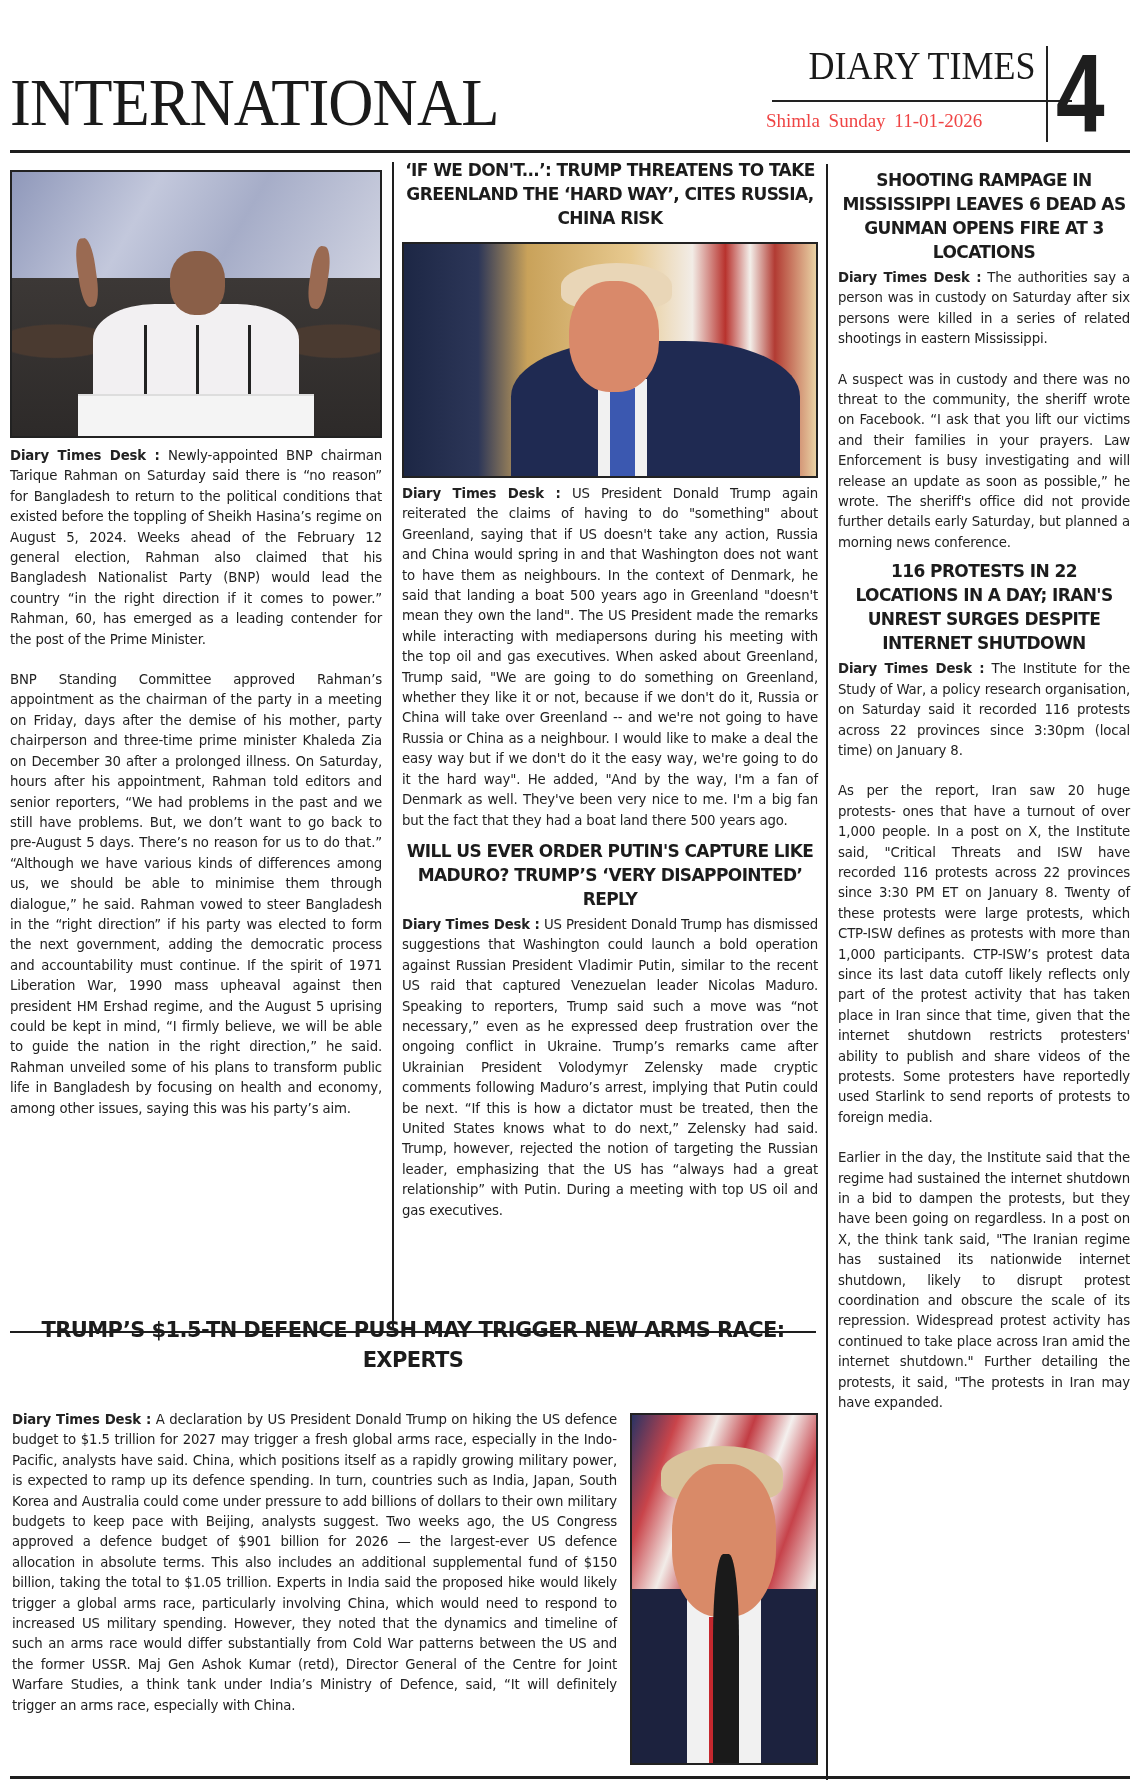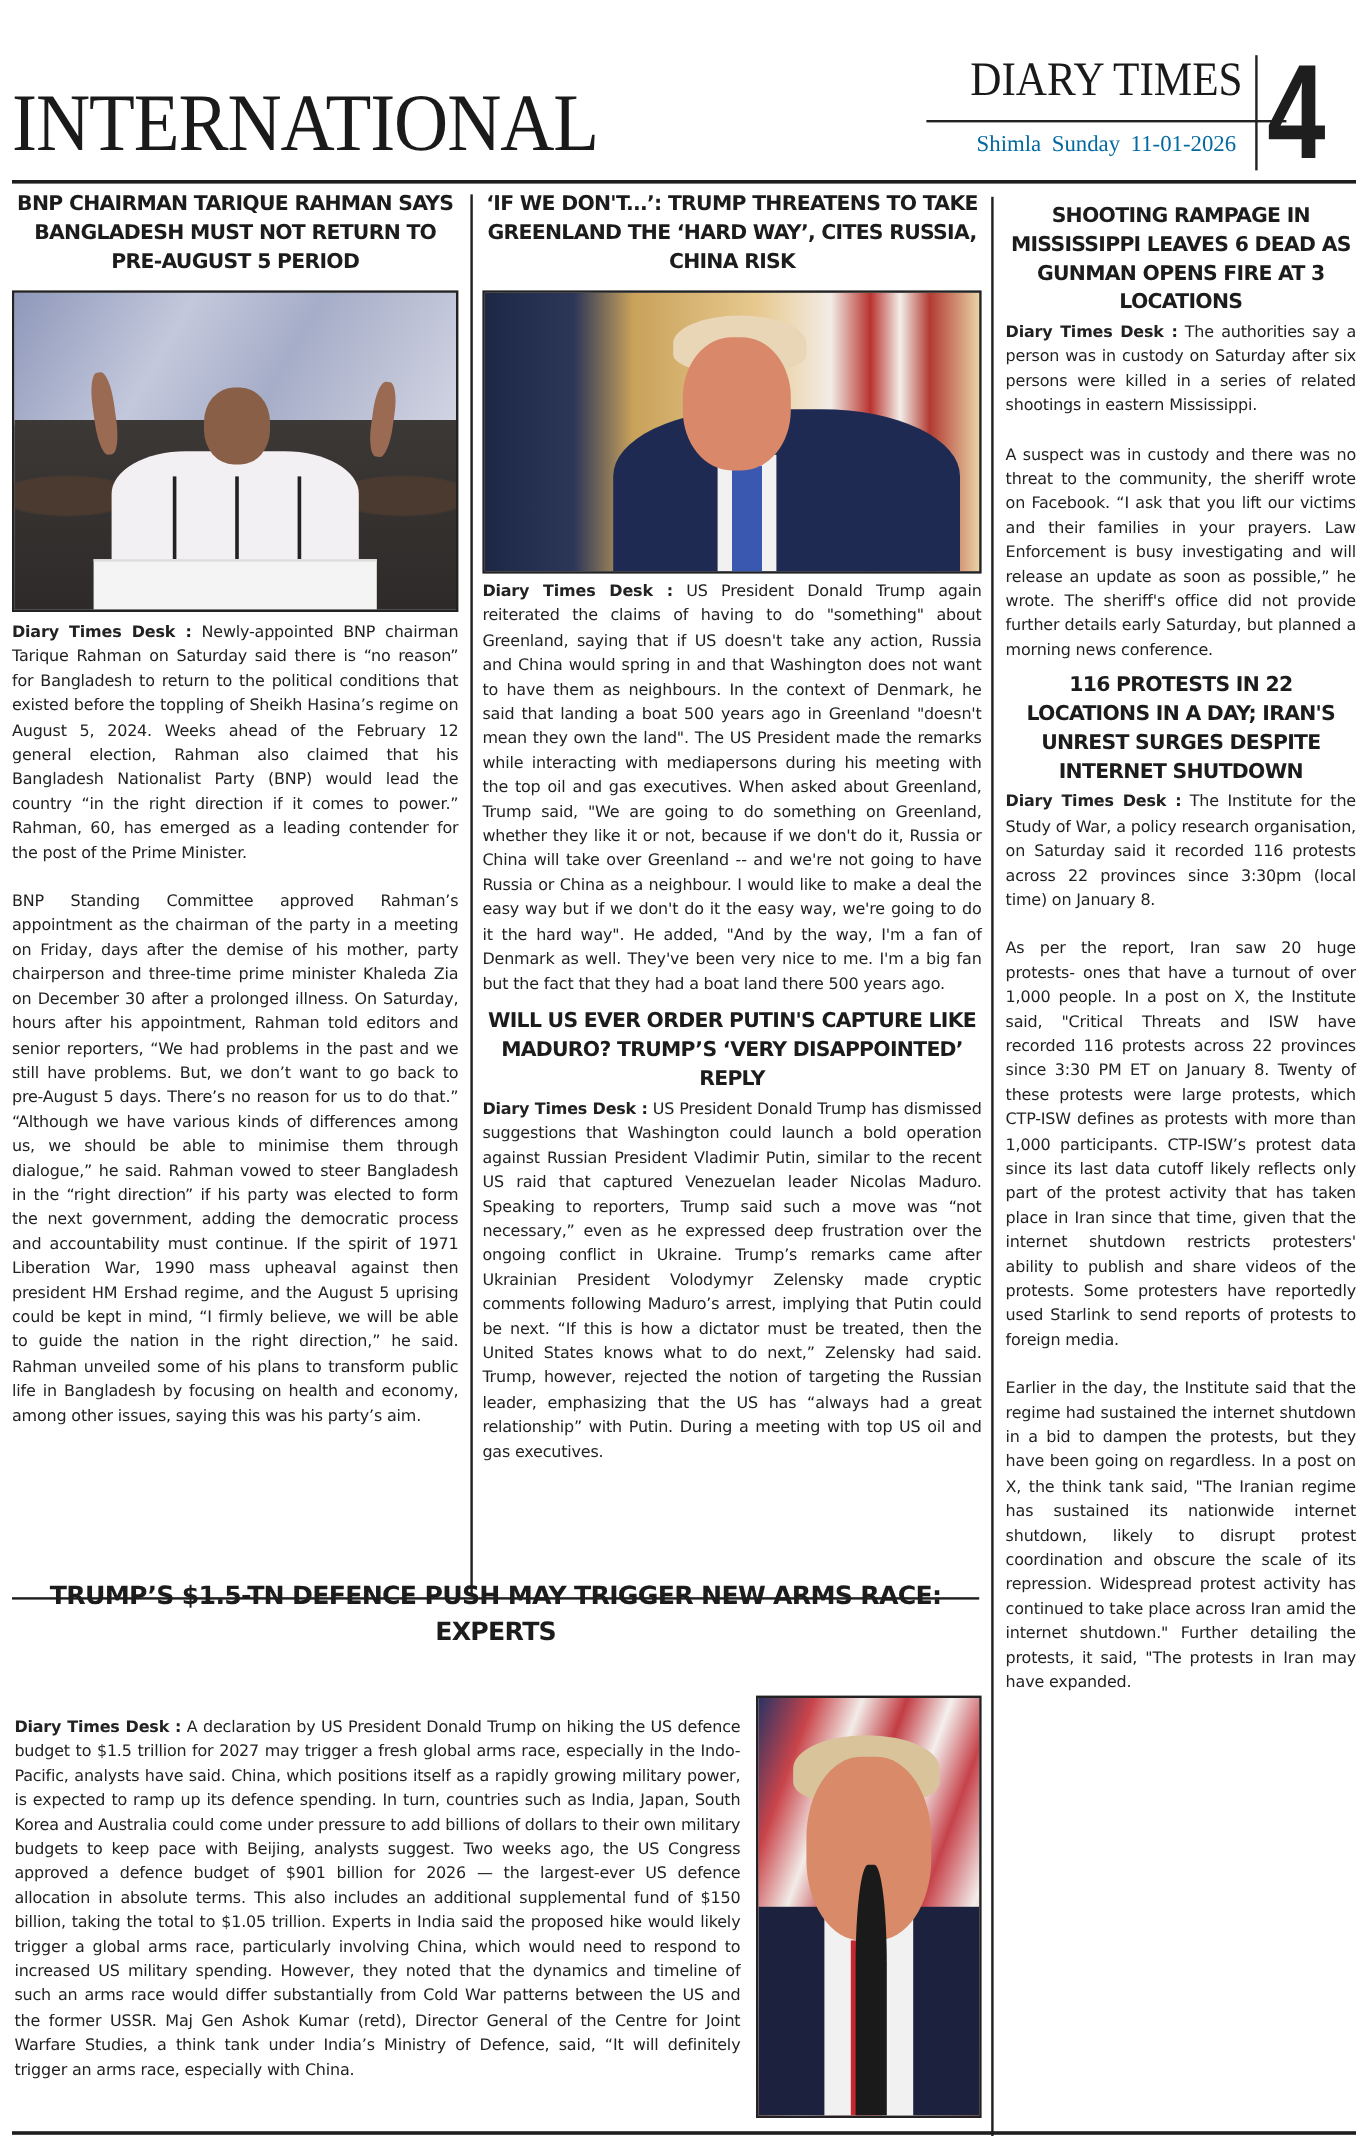--- a/index.html
+++ b/index.html
@@ -15,22 +15,22 @@
     line-height: 1;
   }
   .brand-block { position: absolute; left: 766px; top: 46px; width: 312px; }
   .brand-name {
     font-family: "Liberation Serif", serif; font-size: 40px; color: #1a1a1a;
     text-align: center; letter-spacing: 0px; line-height: 1;
     transform: scaleX(0.9);
   }
   .brand-rule { height: 2px; background: #222; margin: 14px 6px 8px 6px; }
   .brand-dateline {
-    font-family: "Liberation Serif", serif; font-size: 19px; color: #0369a1;
-    text-align: center; word-spacing: 4px;
+    font-family: "Liberation Serif", serif; font-size: 19px; color: #ef4444;
+    text-align: left; word-spacing: 4px;
   }
   .brand-divider { position: absolute; left: 1046px; top: 46px; width: 2px; height: 96px; background: #222; }
   .page-number {
     position: absolute; left: 1056px; top: 38px;
     font-family: "Liberation Sans", sans-serif; font-weight: 900; font-size: 112px;
     color: #1e1e1e; line-height: 1; transform: scaleX(0.78); transform-origin: left top;
   }
   .masthead-rule { position: absolute; left: 10px; top: 150px; width: 1120px; height: 3px; background: #1e1e1e; }
 
   
@@ -93,21 +93,21 @@
   .photo-trump2 .tie { position:absolute; left:42%; top:58%; width:14%; height:42%; background:#c5282e; }
   .photo-trump2 .face { position:absolute; left:22%; top:14%; width:56%; height:44%; background:#d98a68; border-radius: 44%; }
   .photo-trump2 .hair { position:absolute; left:16%; top:9%; width:66%; height:16%; background:#d9c39b; border-radius: 50% 50% 30% 30%; }
   .photo-trump2 .mic { position:absolute; left:44%; top:40%; width:14%; height:60%; background:#1a1a1a; border-radius: 40% 40% 0 0; }
 
   
   .feature-rule-top { position:absolute; left:10px; top: 1331px; width: 806px; height: 2px; background:#1e1e1e; }
   .feature-headline { position:absolute; left: 10px; top: 1315px; width: 806px;
     font-size: 21px; line-height: 30px; }
   .feature-body { position:absolute; left: 12px; top: 1410px; width: 605px;
-    font-size: 13.3px; line-height: 20.4px; margin-top: 20px; }
+    font-size: 13.3px; line-height: 20.4px; }
   .bottom-rule { position:absolute; left: 10px; top: 1776px; width: 1120px; height: 3px; background:#1e1e1e; }
 </style>
 </head>
 <body>
 
 <header>
   <h1 class="section-title">INTERNATIONAL</h1>
   <div class="brand-block">
     <div class="brand-name">DIARY TIMES</div>
     <div class="brand-rule"></div>
@@ -115,21 +115,20 @@
   </div>
   <div class="brand-divider"></div>
   <div class="page-number">4</div>
   <div class="masthead-rule"></div>
 </header>
 
 <div class="v-rule v-rule-1"></div>
 <div class="v-rule v-rule-2"></div>
 
 <article class="col col-1">
-  <h2 class="headline">BNP CHAIRMAN TARIQUE RAHMAN SAYS BANGLADESH MUST NOT RETURN TO PRE-AUGUST 5 PERIOD</h2>
   <div class="photo photo-bnp" title="Tarique Rahman speaking at a rally podium">
     <div class="tarp"></div>
     <div class="crowd"></div>
     <div class="hand-l"></div>
     <div class="hand-r"></div>
     <div class="speaker-shirt"></div>
     <div class="speaker-head"></div>
     <div class="mic" style="left:36%;"></div>
     <div class="mic" style="left:50%;"></div>
     <div class="mic" style="left:64%;"></div>

